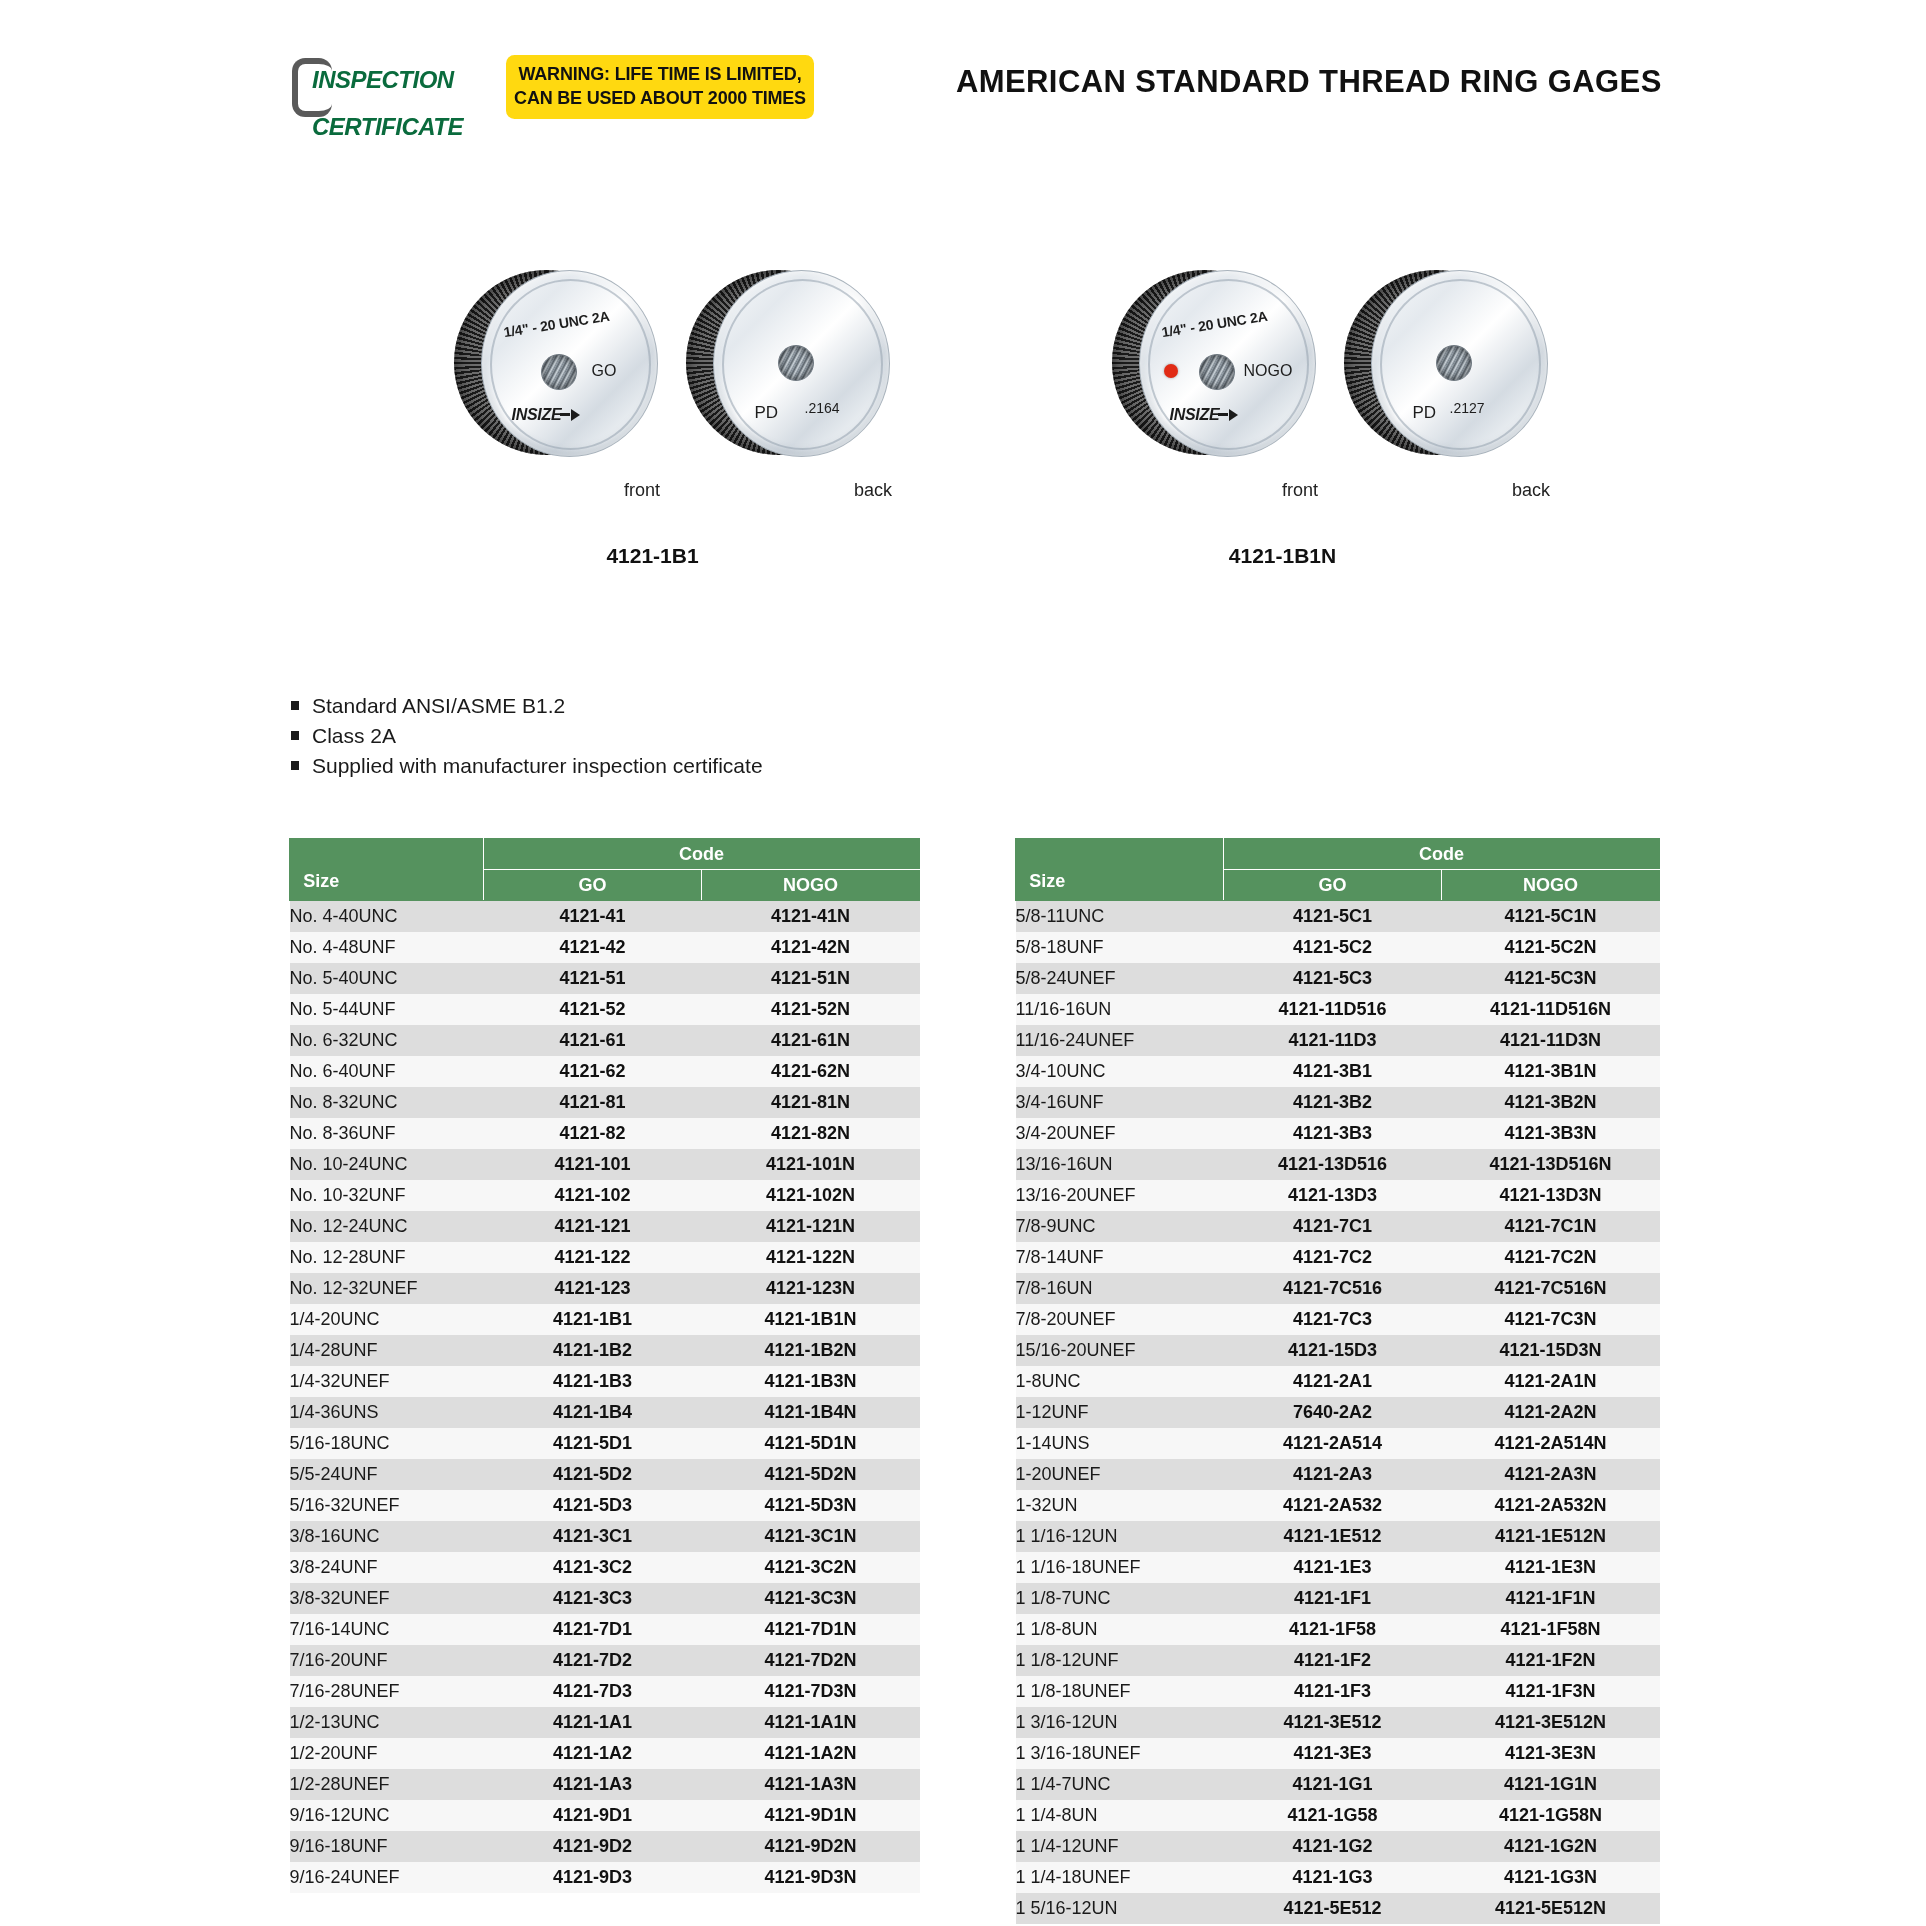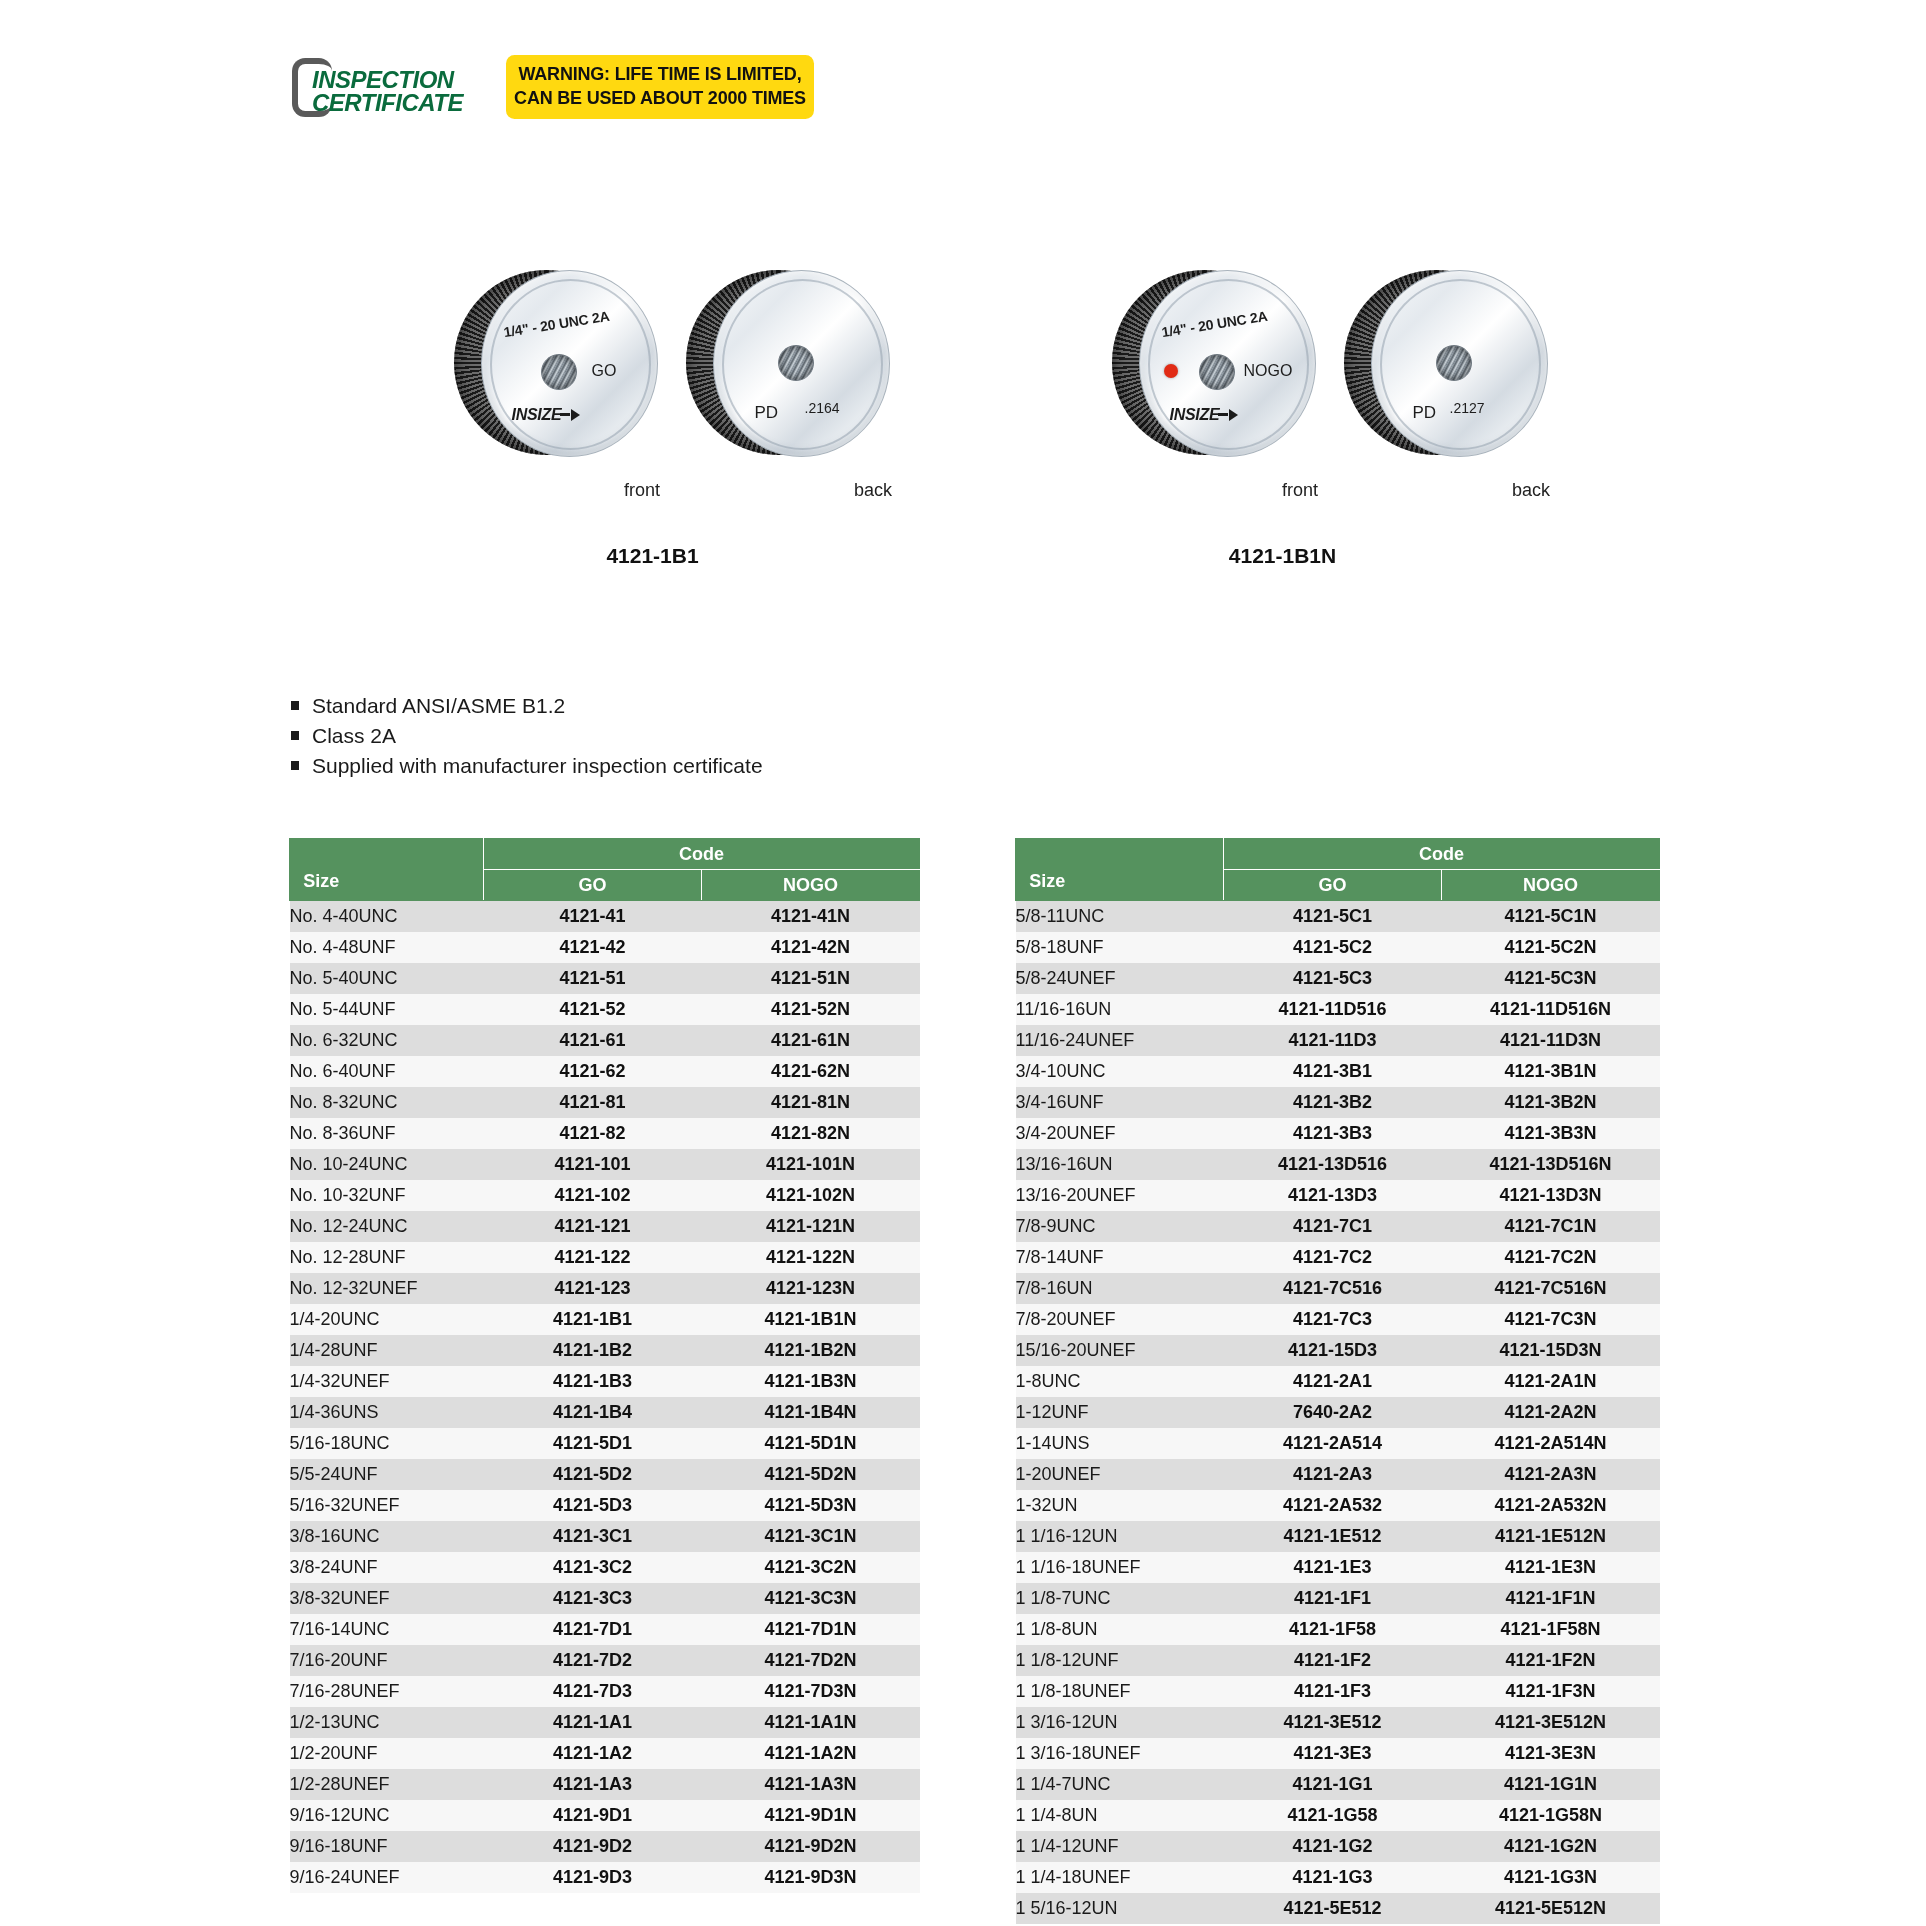--- a/index.html
+++ b/index.html
@@ -47,21 +47,21 @@
     left: 28px;
     top: 15px;
     font-size: 24px;
     font-weight: bold;
     font-style: italic;
     color: #0a6b3d;
     line-height: 0.98;
     letter-spacing: -0.5px;
     font-family: "Liberation Sans", sans-serif;
   }
-  #cert-text .l2 { display: block; }
+  #cert-text .l2 { display: block; margin-top: 24px; }
 
   #warning-badge {
     position: absolute;
     left: 506px;
     top: 9.5px;
     width: 308px;
     height: 64px;
     background: #ffd910;
     border-radius: 8.5px;
     display: flex;
@@ -300,20 +300,21 @@
     </div>
   </div>
 
   <div id="warning-badge">
     <div class="wtext">
       <span>WARNING: LIFE TIME IS LIMITED,</span><br>
       <span>CAN BE USED ABOUT 2000 TIMES</span>
     </div>
   </div>
 
+  <div id="page-title">AMERICAN STANDARD THREAD RING GAGES</div>
 </div>
 
 <div id="figure-go" class="figure-group">
   <div class="gage-pair">
 
     <div class="gage" style="left:0px;">
       <div class="gage-knurl" style="left:0px; top:9.5px; width:185px; height:185px;"></div>
       <div class="gage-face" style="left:26.5px; top:9.5px; width:175px; height:185px;">
         <div class="gage-rim" style="left:8.5px; top:8.5px; width:157px; height:167px;"></div>
         <div class="mark mark-spec" style="left:21px; top:45px; transform:rotate(-9deg);">1/4" - 20 UNC 2A</div>

